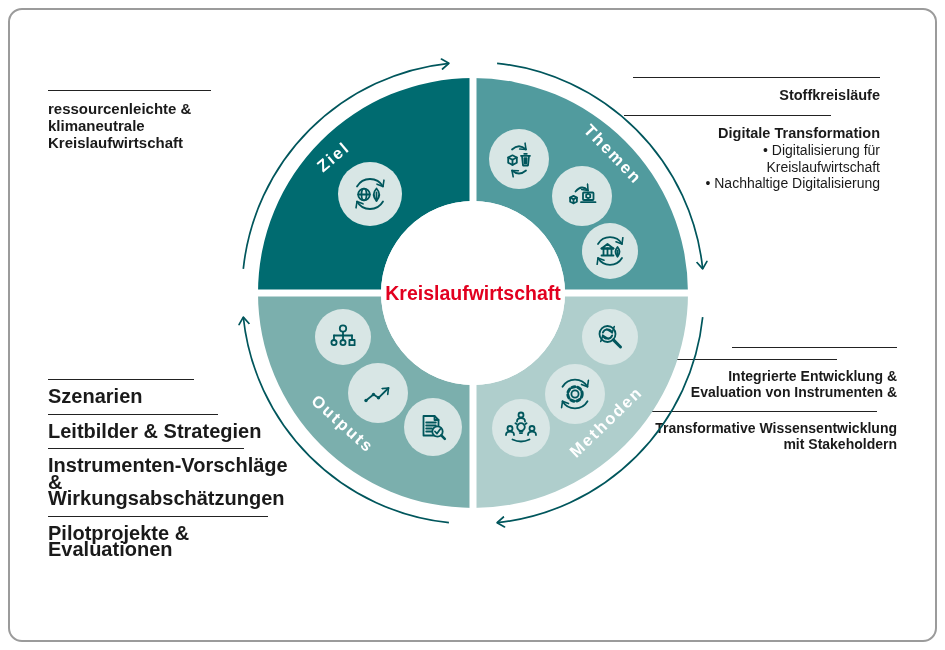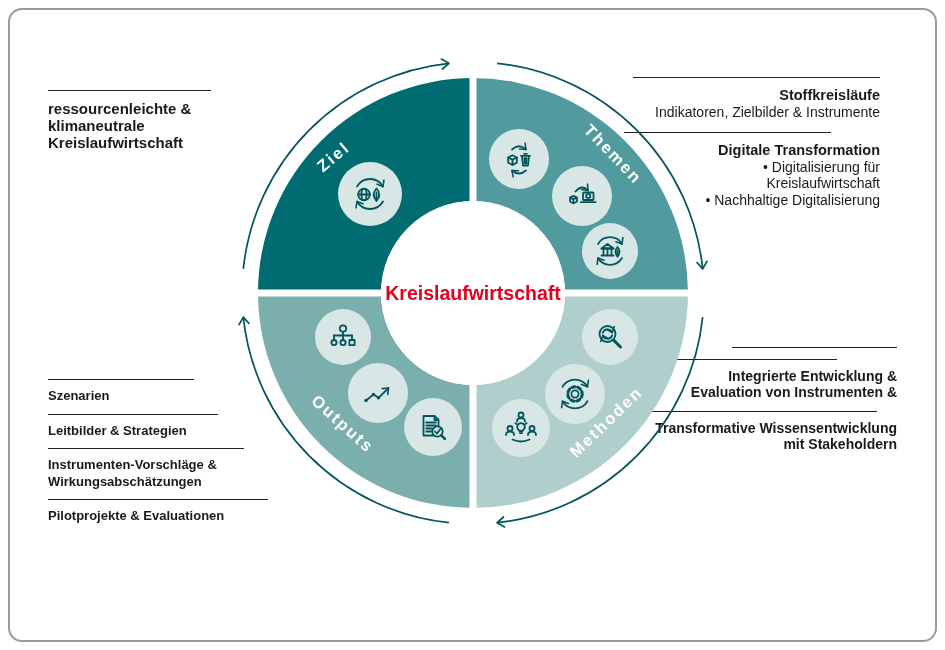--- a/index.html
+++ b/index.html
@@ -10,21 +10,21 @@
   .card{
     position:absolute;left:8px;top:8px;width:925px;height:630px;
     border:2px solid #9b9b9b;border-radius:14px;background:#ffffff;
   }
   .txtblock{position:absolute;}
   .rule{border-top:1.6px solid #222;height:0;}
   .right .rule{margin-left:auto;}
   .left-align{text-align:left;}
   .right{text-align:right;}
   .goal-line{font-size:15px;line-height:17px;font-weight:700;}
-  .item-line{font-size:13px;line-height:16.5px;font-weight:700;}
+  .item-line{font-size:20px;line-height:16.5px;font-weight:700;}
   .r-title{font-size:14.5px;line-height:17px;font-weight:700;}
   .r-line{font-size:14px;line-height:16.5px;}
   .m-line{font-size:14px;line-height:15.5px;font-weight:700;white-space:nowrap;}
   .figure-svg{position:absolute;left:220px;top:30px;}
   svg text.quad-label{
     font-family:"Liberation Sans", sans-serif;font-weight:700;
     font-size:16.5px;letter-spacing:2px;fill:#ffffff;
   }
   svg text.center-label{
     font-family:"Liberation Sans", sans-serif;font-weight:700;font-size:19.5px;
@@ -50,21 +50,20 @@
   <div class="rule" style="width:196px;margin:9px 0 8px 0;"></div>
   <div class="item-line">Instrumenten-Vorschläge &amp;</div>
   <div class="item-line">Wirkungsabschätzungen</div>
   <div class="rule" style="width:220px;margin:9px 0 8px 0;"></div>
   <div class="item-line">Pilotprojekte &amp; Evaluationen</div>
 </div>
 
 <div class="txtblock right" style="right:65px;top:58px;width:256px;margin-top:19px;">
   <div class="rule" style="width:247px;margin-bottom:9px;"></div>
   <div class="r-title">Stoffkreisläufe</div>
-  <div class="r-line">Indikatoren, Zielbilder &amp; Instrumente</div>
   <div class="rule" style="width:207px;margin:11px 0 9px 0;"></div>
   <div class="r-title">Digitale Transformation</div>
   <div class="r-line">• Digitalisierung für</div>
   <div class="r-line">Kreislaufwirtschaft</div>
   <div class="r-line">• Nachhaltige Digitalisierung</div>
 </div>
 
 <div class="txtblock right" style="right:48px;top:347px;width:256px;">
   <div class="rule" style="width:165px;margin-bottom:9px;"></div>
   <div class="rule" style="width:196px;margin:11px 0 9px 0;"></div>

